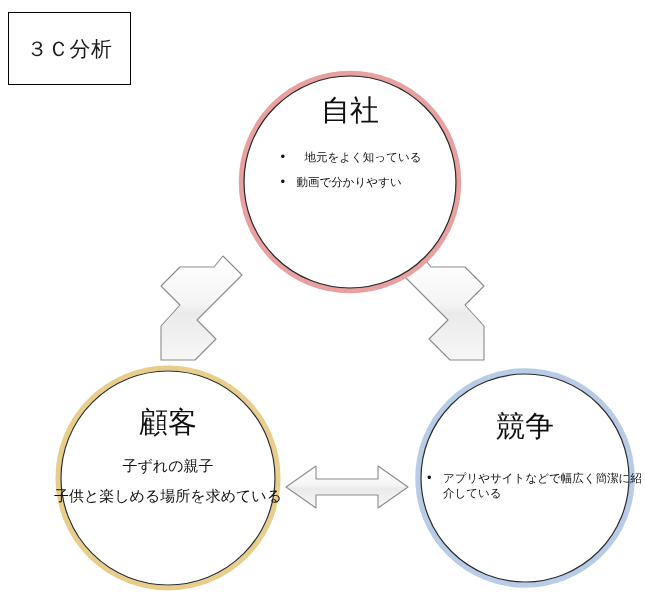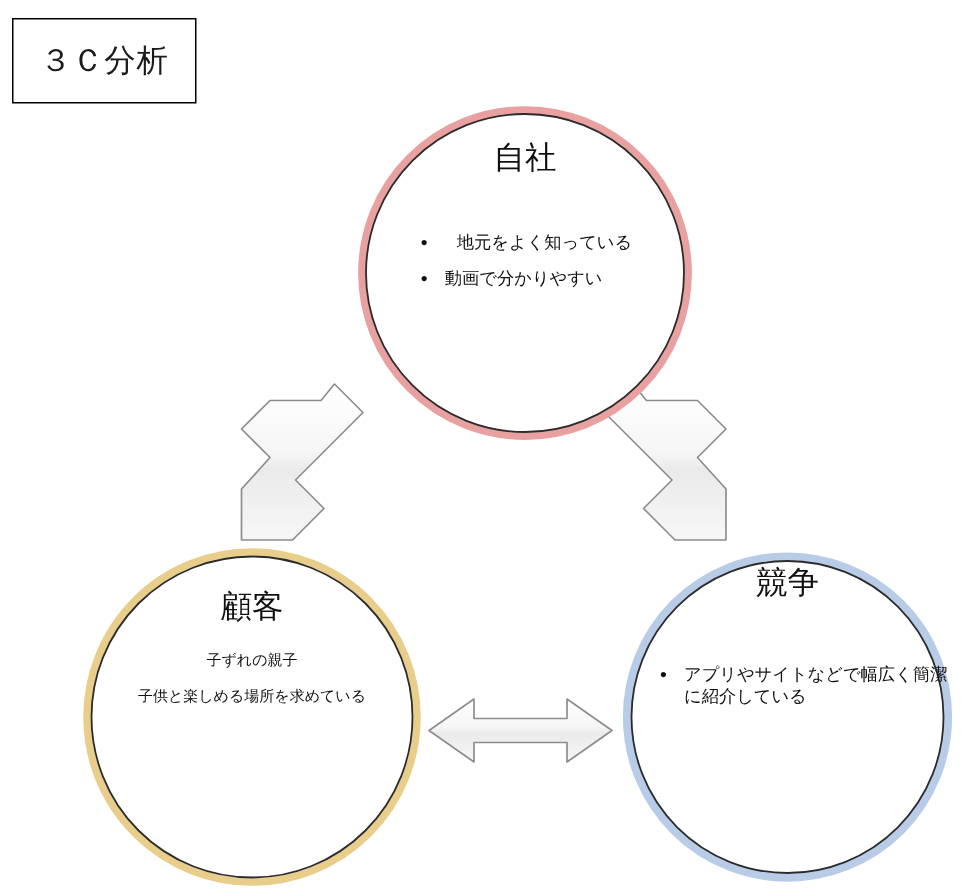--- a/index.html
+++ b/index.html
@@ -11,21 +11,21 @@
     overflow:hidden;
     position:relative;
   }
   #canvas{position:absolute;left:0;top:0;width:645px;height:596px;}
   .layer-svg{position:absolute;left:0;top:0;width:645px;height:596px;}
 
   
   .title-box{
     position:absolute;
     left:8px;top:12px;
-    width:123px;height:57px;
+    width:123px;height:73px;
     border:1.2px solid #000000;
     box-sizing:border-box;
     display:flex;align-items:center;justify-content:center;
   }
   .title-box .title-text{
     font-size:21px;
     letter-spacing:0.5px;
     line-height:1;
     color:#1a1a1a;
     white-space:nowrap;
@@ -34,36 +34,36 @@
   
   .node{
     position:absolute;
     box-sizing:border-box;
     display:flex;
     flex-direction:column;
     align-items:center;
     pointer-events:none;
   }
   .node-title{
-    font-size:21px;
+    font-size:29px;
     line-height:1.05;
     color:#101010;
     white-space:nowrap;
     text-align:center;
   }
   .node-body{
     margin-top:12px;
     width:100%;
     display:flex;
     flex-direction:column;
     align-items:center;
   }
   ul.bullets{
     list-style:none;
-    margin:17px;padding:0;
+    margin:4px;padding:0;
     display:flex;flex-direction:column;
     align-items:flex-start;
   }
   ul.bullets li{
     position:relative;
     font-size:11.5px;
     line-height:1.25;
     color:#111111;
     margin:4px 0;
     padding-left:18px;
@@ -73,40 +73,40 @@
     content:"\2022";
     position:absolute;
     left:2px;top:-1px;
     font-size:13px;
     color:#111111;
   }
   ul.bullets.wrap li{white-space:normal;}
 
   .plain-lines p{
     margin:0 0 12px 0;
-    font-size:10px;
+    font-size:15px;
     line-height:1.2;
     color:#111111;
     text-align:right;
     white-space:nowrap;
   }
   .plain-lines p:last-child{margin-bottom:16px;}
 
   
   #node-own{ left:236px; top:95px;  width:228px; align-items:center;}
   #node-own .node-body{margin-top:16px;}
   #node-own ul.bullets li{margin:5px 0;}
   #node-own ul.bullets li:nth-child(1){padding-left:26px;}
   #node-own ul.bullets li:nth-child(2){padding-left:18px;}
   #node-own ul.bullets li:nth-child(3){padding-left:28px;font-style:italic;}
 
-  #node-customer{ left:48px; top:393px; width:240px;font-family:Liberation Serif, serif;}
+  #node-customer{ left:48px; top:407px; width:240px;font-family:Liberation Serif, serif;}
   #node-customer .node-body{margin-top:20px;}
 
-  #node-competition{ left:410px; top:378px; width:230px;}
+  #node-competition{ left:410px; top:411px; width:230px;}
   #node-competition .node-body{margin-top:22px;align-items:flex-start;padding-left:22px;}
   #node-competition ul.bullets li{white-space:normal;line-height:1.3;}
 </style>
 </head>
 <body>
 
 <div id="canvas">
 
   <svg class="layer-svg" viewBox="0 0 645 596">
     <defs>

